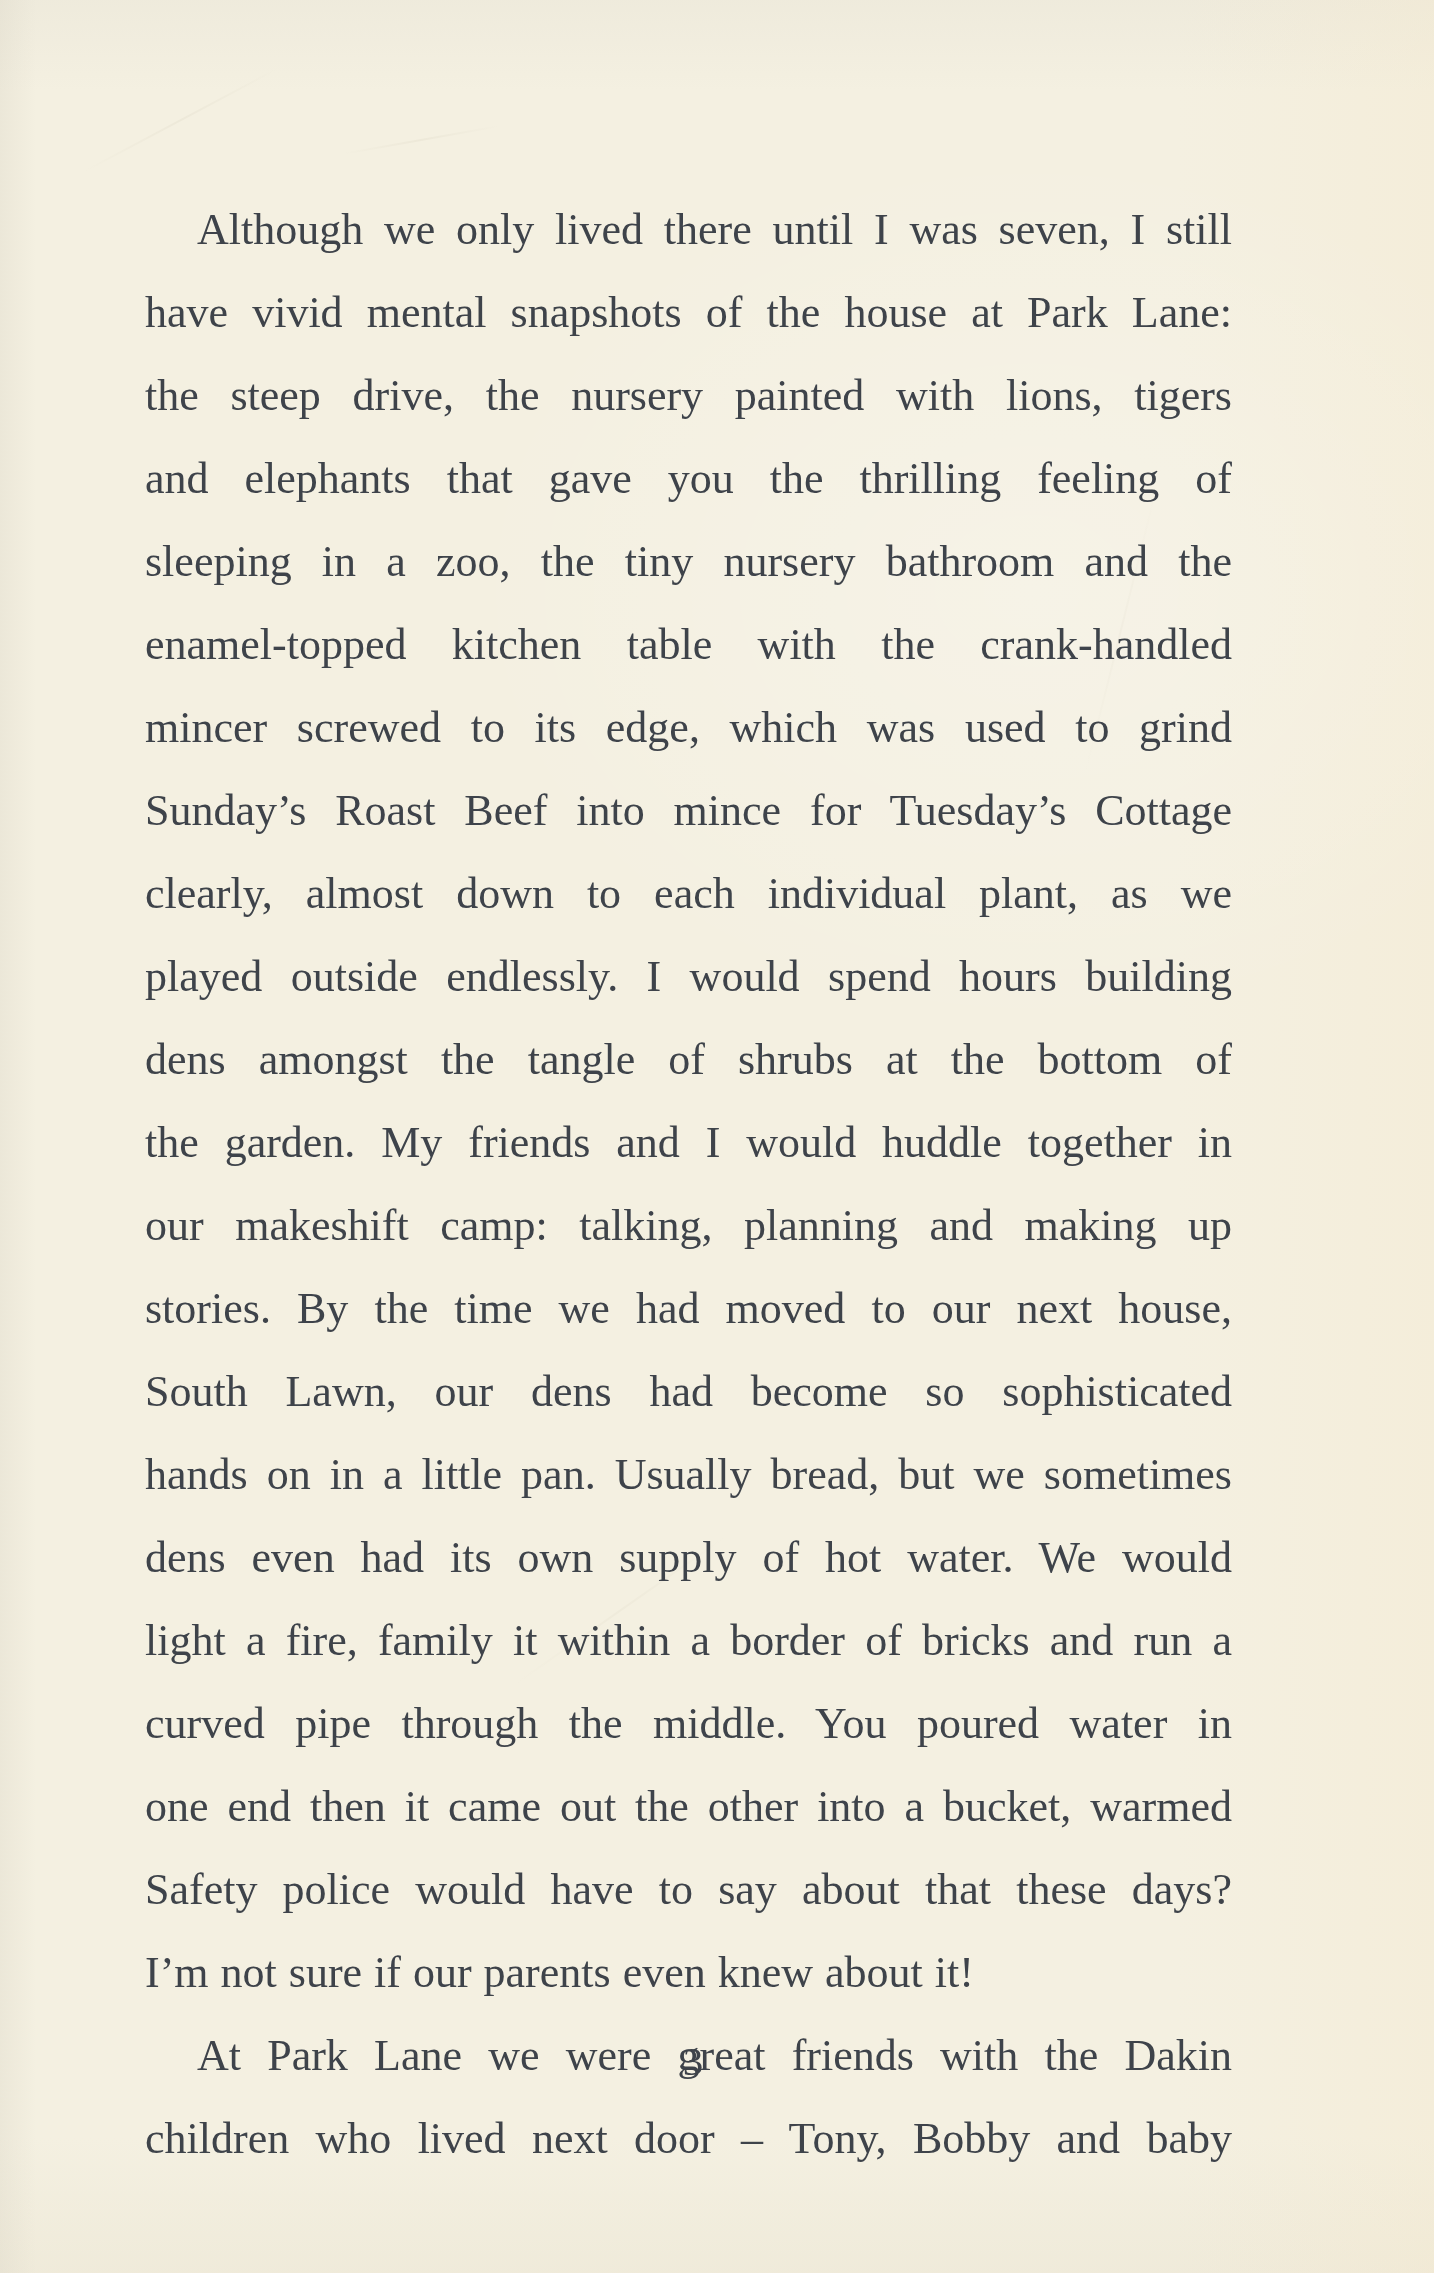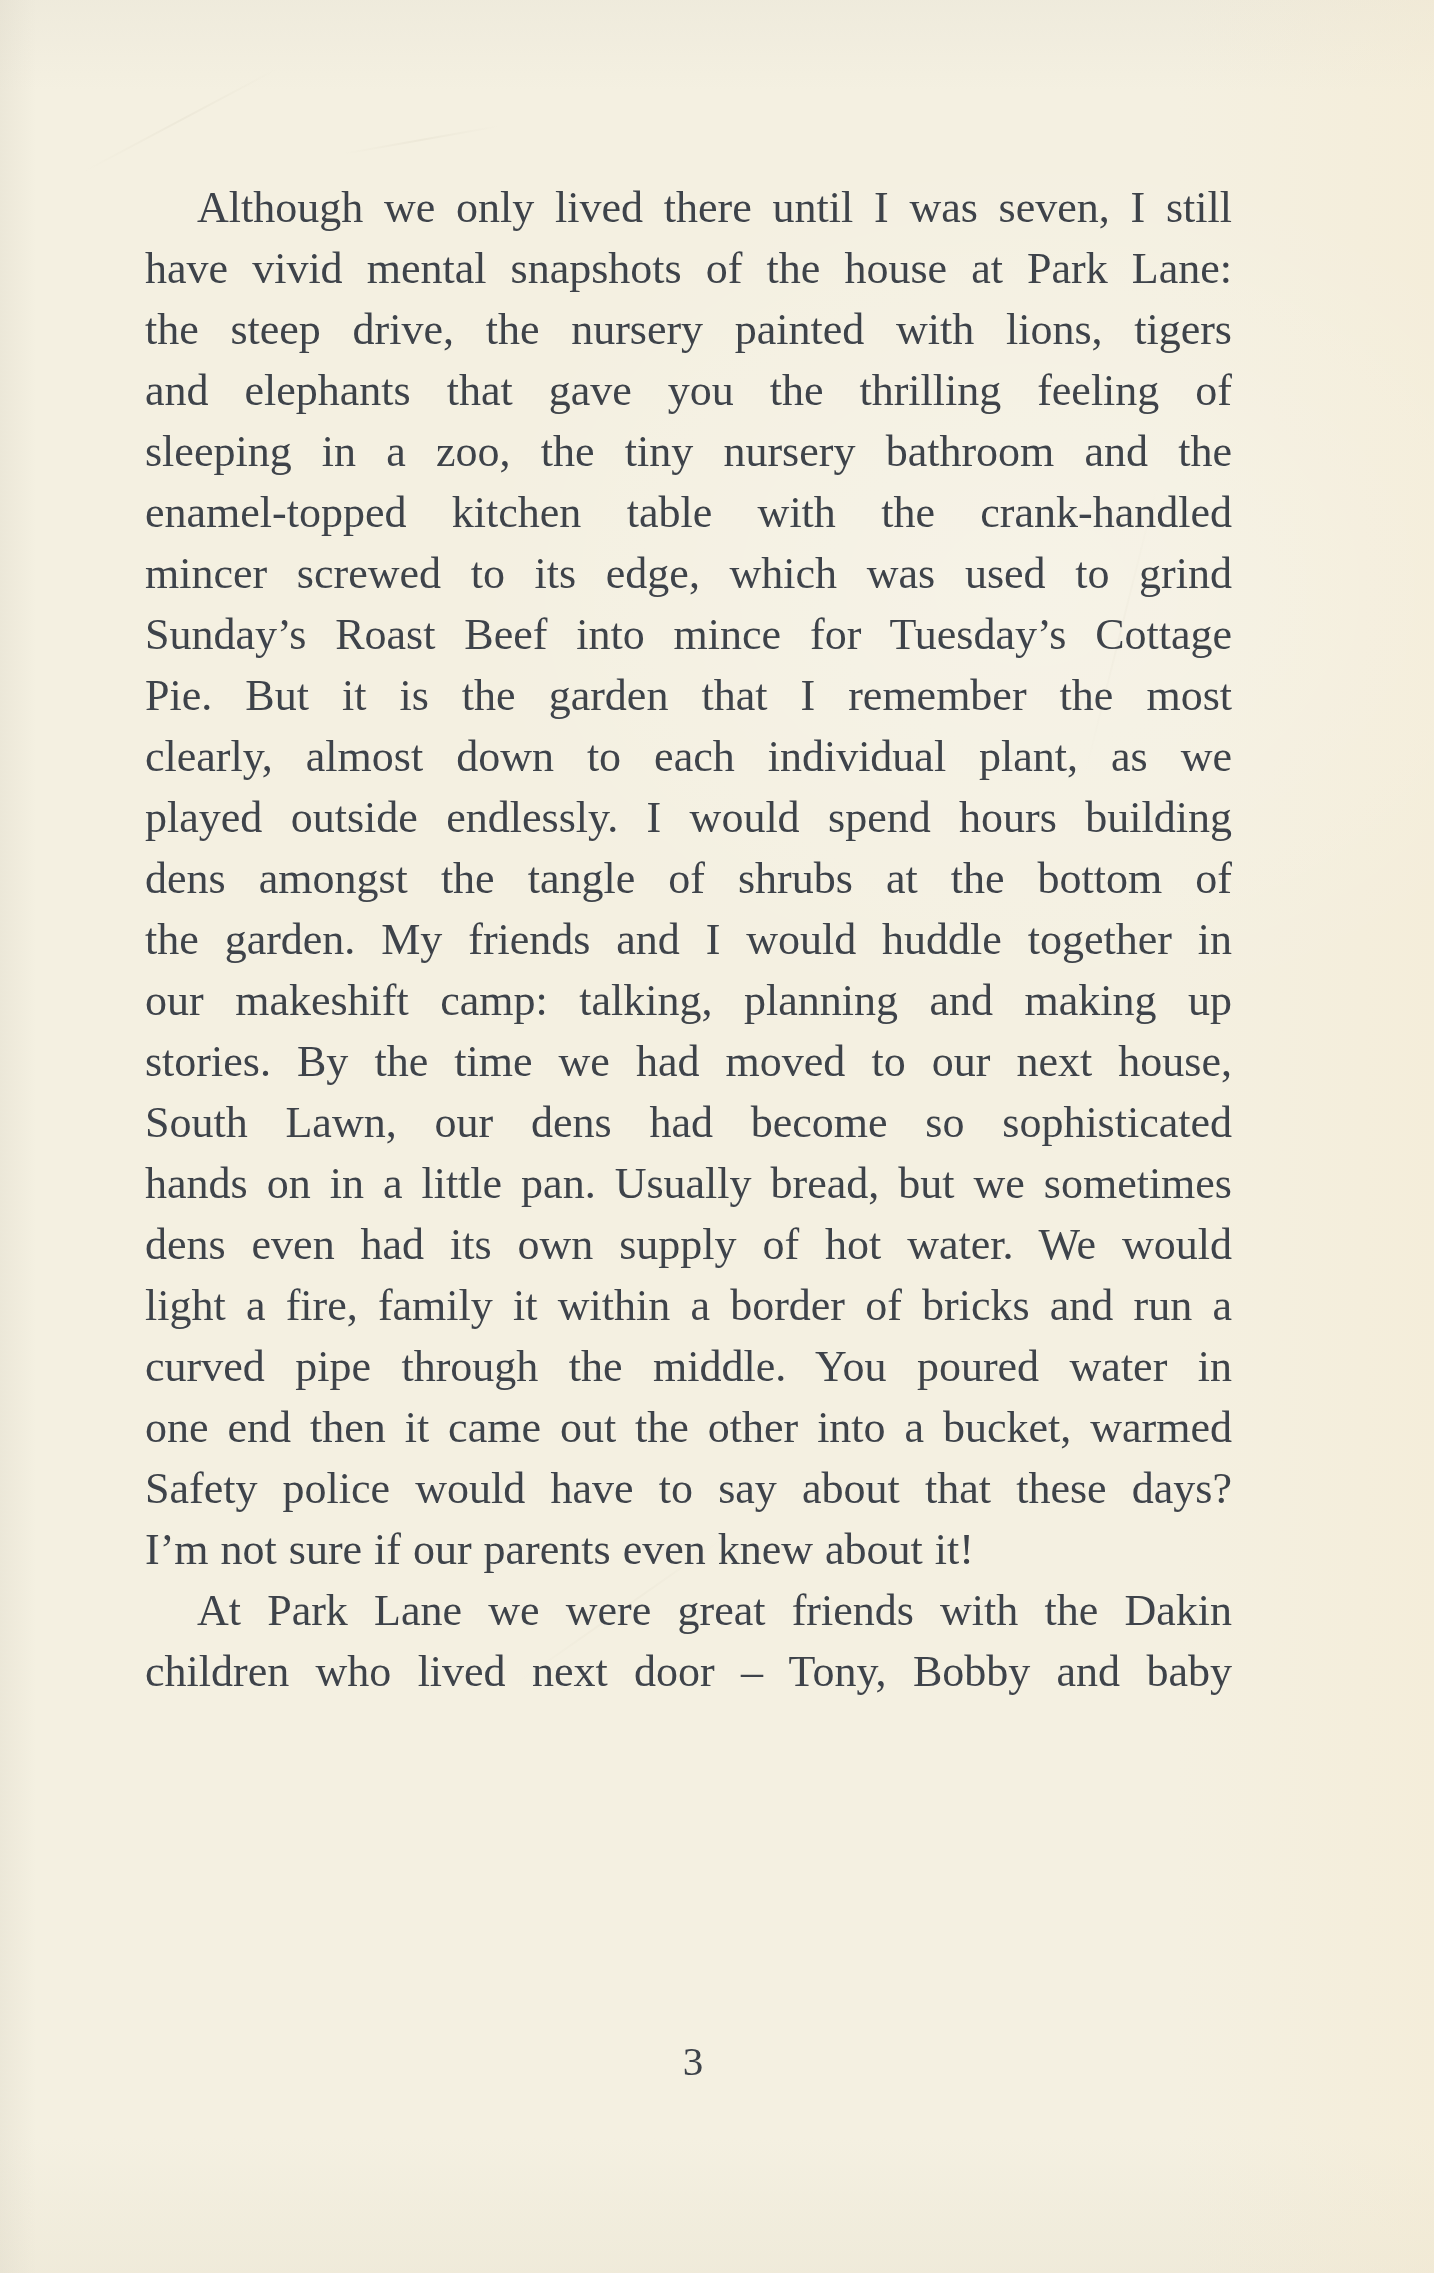--- a/index.html
+++ b/index.html
@@ -43,20 +43,21 @@
     width: 1087px;
     font-size: 44px;
     line-height: 61px;
     letter-spacing: 0px;
     word-spacing: 1px;
   }
   .line {
     text-align: justify;
     text-align-last: justify;
     white-space: normal;
+    margin-top: 22px;
   }
   .line.no-just { text-align-last: left; }
   .line.indent { text-indent: 52px; }
 
   .page-number {
     position: absolute;
     left: 633px;
     top: 2036px;
     width: 120px;
     text-align: center;
@@ -75,21 +76,20 @@
 
   <div class="text-block">
       <div class="line indent">Although we only lived there until I was seven, I still</div>
       <div class="line">have vivid mental snapshots of the house at Park Lane:</div>
       <div class="line">the steep drive, the nursery painted with lions, tigers</div>
       <div class="line">and elephants that gave you the thrilling feeling of</div>
       <div class="line">sleeping in a zoo, the tiny nursery bathroom and the</div>
       <div class="line">enamel-topped kitchen table with the crank-handled</div>
       <div class="line">mincer screwed to its edge, which was used to grind</div>
       <div class="line">Sunday’s Roast Beef into mince for Tuesday’s Cottage</div>
-      <div class="line">Pie. But it is the garden that I remember the most</div>
       <div class="line">clearly, almost down to each individual plant, as we</div>
       <div class="line">played outside endlessly. I would spend hours building</div>
       <div class="line">dens amongst the tangle of shrubs at the bottom of</div>
       <div class="line">the garden. My friends and I would huddle together in</div>
       <div class="line">our makeshift camp: talking, planning and making up</div>
       <div class="line">stories. By the time we had moved to our next house,</div>
       <div class="line">South Lawn, our dens had become so sophisticated</div>
       <div class="line">hands on in a little pan. Usually bread, but we sometimes</div>
       <div class="line">dens even had its own supply of hot water. We would</div>
       <div class="line">light a fire, family it within a border of bricks and run a</div>

